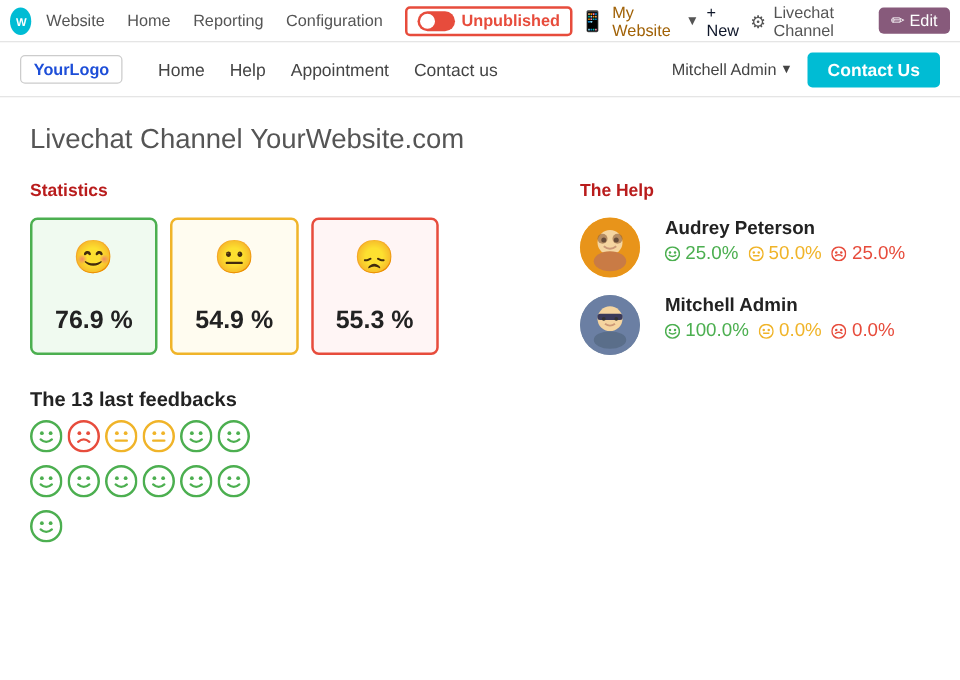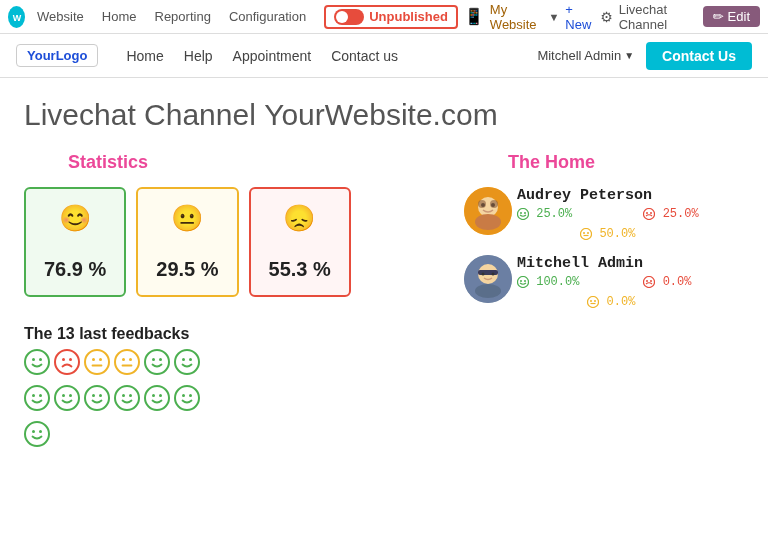--- a/index.html
+++ b/index.html
@@ -39,21 +39,21 @@
     }
     .toggle-knob {
       width: 12px; height: 12px; background: #fff; border-radius: 50%;
       position: absolute; left: 2px;
     }
     .unpublished-label { color: #e74c3c; font-size: 13px; font-weight: 600; }
 
     .top-nav-my-website {
       color: #a16207; font-size: 13px; cursor: pointer;
     }
-    .top-nav-new { color: #1d4ed8; font-size: 13px; cursor: pointer; }
+    .top-nav-new { color: #0f172a; font-size: 13px; cursor: pointer; }
     .top-nav-livechat { color: #555; font-size: 13px; cursor: pointer; }
     .top-nav-edit {
       background: #875a7b; color: #fff; border-radius: 4px;
       padding: 3px 10px; font-size: 13px; cursor: pointer;
       display: flex; align-items: center; gap: 4px;
     }
 
     
     .site-nav {
       height: 44px;
@@ -84,33 +84,33 @@
       background: #00bcd4; color: #fff; border-radius: 4px;
       padding: 6px 16px; font-size: 14px; font-weight: bold; cursor: pointer;
     }
 
     
     .main-content {
       padding: 20px 24px;
       background: #fff;
     }
     .page-title {
-      font-size: 30px; font-weight: bold; color: #222;
+      font-size: 22px; font-weight: bold; color: #222;
       margin-bottom: 20px;
     }
     .page-title span { color: #555; font-weight: normal; }
 
     .content-row {
       display: flex; gap: 40px;
     }
     .left-col { flex: 1; }
     .right-col { width: 280px; }
 
     .section-title {
-      font-size: 18px; font-weight: bold; color: #ec4899; margin-bottom: 14px; margin-left: 44px;
+      font-size: 14px; font-weight: bold; color: #b91c1c; margin-bottom: 14px;
     }
 
     
     .stats-cards {
       display: flex; gap: 10px; margin-bottom: 28px;
     }
     .stat-card {
       border: 2px solid;
       border-radius: 6px;
       padding: 14px 18px;
@@ -125,35 +125,35 @@
     .smiley-icon { font-size: 26px; }
     .stat-value { font-size: 20px; font-weight: bold; color: #222; margin-top: 12px; }
 
     
     .feedbacks-title { font-size: 16px; font-weight: bold; color: #222; margin-bottom: 6px; }
     .feedback-grid { display: flex; flex-wrap: wrap; gap: 4px; max-width: 200px; }
     .feedback-icon { font-size: 22px; }
 
     
     .team-member {
-      display: flex; align-items: flex-start; gap: 5px; margin-bottom: 14px; font-family: Liberation Mono, monospace;
+      display: flex; align-items: flex-start; gap: 20px; margin-bottom: 14px;
     }
     .member-avatar {
       width: 48px; height: 48px; border-radius: 50%;
       overflow: hidden; flex-shrink: 0;
       display: flex; align-items: center; justify-content: center;
       font-size: 24px;
     }
     .member-avatar.audrey { background: #f5a623; }
     .member-avatar.mitchell { background: #7b8fa6; }
     .member-info { display: flex; flex-direction: column; }
     .member-name { font-size: 15px; font-weight: bold; color: #222; }
-    .member-stats { display: flex; gap: 8px; margin-top: 3px; font-size: 12px; }
+    .member-stats { display: flex; gap: 8px; margin-top: 3px; font-size: 15px; align-items: center; }
     .stat-green { color: #4caf50; }
-    .stat-orange { color: #f0b429; margin-top: 20px; }
+    .stat-orange { color: #f0b429; }
     .stat-red { color: #e74c3c; }
   </style>
 </head>
 <body>
 
 <div class="top-nav">
   <div class="top-nav-logo">
     <svg width="16" height="16" viewBox="0 0 16 16">
         <circle cx="8" cy="8" r="7" fill="#00bcd4"></circle>
         <text x="8" y="12" text-anchor="middle" fill="#fff" font-size="9" font-weight="bold">W</text>
@@ -208,21 +208,21 @@
   <div class="content-row">
     <div class="left-col">
       <div class="section-title">Statistics</div>
       <div class="stats-cards">
         <div class="stat-card green">
           <div class="smiley-icon">😊</div>
           <div class="stat-value">76.9 %</div>
         </div>
         <div class="stat-card yellow">
           <div class="smiley-icon">😐</div>
-          <div class="stat-value">29.5 %</div>
+          <div class="stat-value">54.9 %</div>
         </div>
         <div class="stat-card red">
           <div class="smiley-icon">😞</div>
           <div class="stat-value">55.3 %</div>
         </div>
       </div>
 
       <div class="feedbacks-title">The 13 last feedbacks</div>
       <div class="feedback-grid" id="feedback-grid">
           <span class="feedback-icon"><svg width="26" height="26" viewBox="0 0 26 26">
@@ -300,21 +300,21 @@
           <span class="feedback-icon"><svg width="26" height="26" viewBox="0 0 26 26">
               <circle cx="13" cy="13" r="12" fill="none" stroke="#4caf50" stroke-width="2"></circle>
               <circle cx="9.5" cy="10.5" r="1.5" fill="#4caf50"></circle>
               <circle cx="16.5" cy="10.5" r="1.5" fill="#4caf50"></circle>
               <path d="M8.5 15.5 Q13 19.5 17.5 15.5" fill="none" stroke="#4caf50" stroke-width="1.8" stroke-linecap="round"></path>
             </svg></span>
         </div>
     </div>
 
     <div class="right-col">
-      <div class="section-title">The Home</div>
+      <div class="section-title">The Help</div>
       <div id="team-members">
           <div class="team-member">
     <div class="member-avatar audrey">
               <svg width="48" height="48" viewBox="0 0 48 48">
                 <circle cx="24" cy="24" r="24" fill="#e8941a"></circle>
                 <circle cx="24" cy="20" r="10" fill="#f5d5a0"></circle>
                 <circle cx="19" cy="18" r="2" fill="#333"></circle>
                 <circle cx="29" cy="18" r="2" fill="#333"></circle>
                 <circle cx="18" cy="17" r="4" fill="#8b5e3c" opacity="0.6"></circle>
                 <circle cx="30" cy="17" r="4" fill="#8b5e3c" opacity="0.6"></circle>

